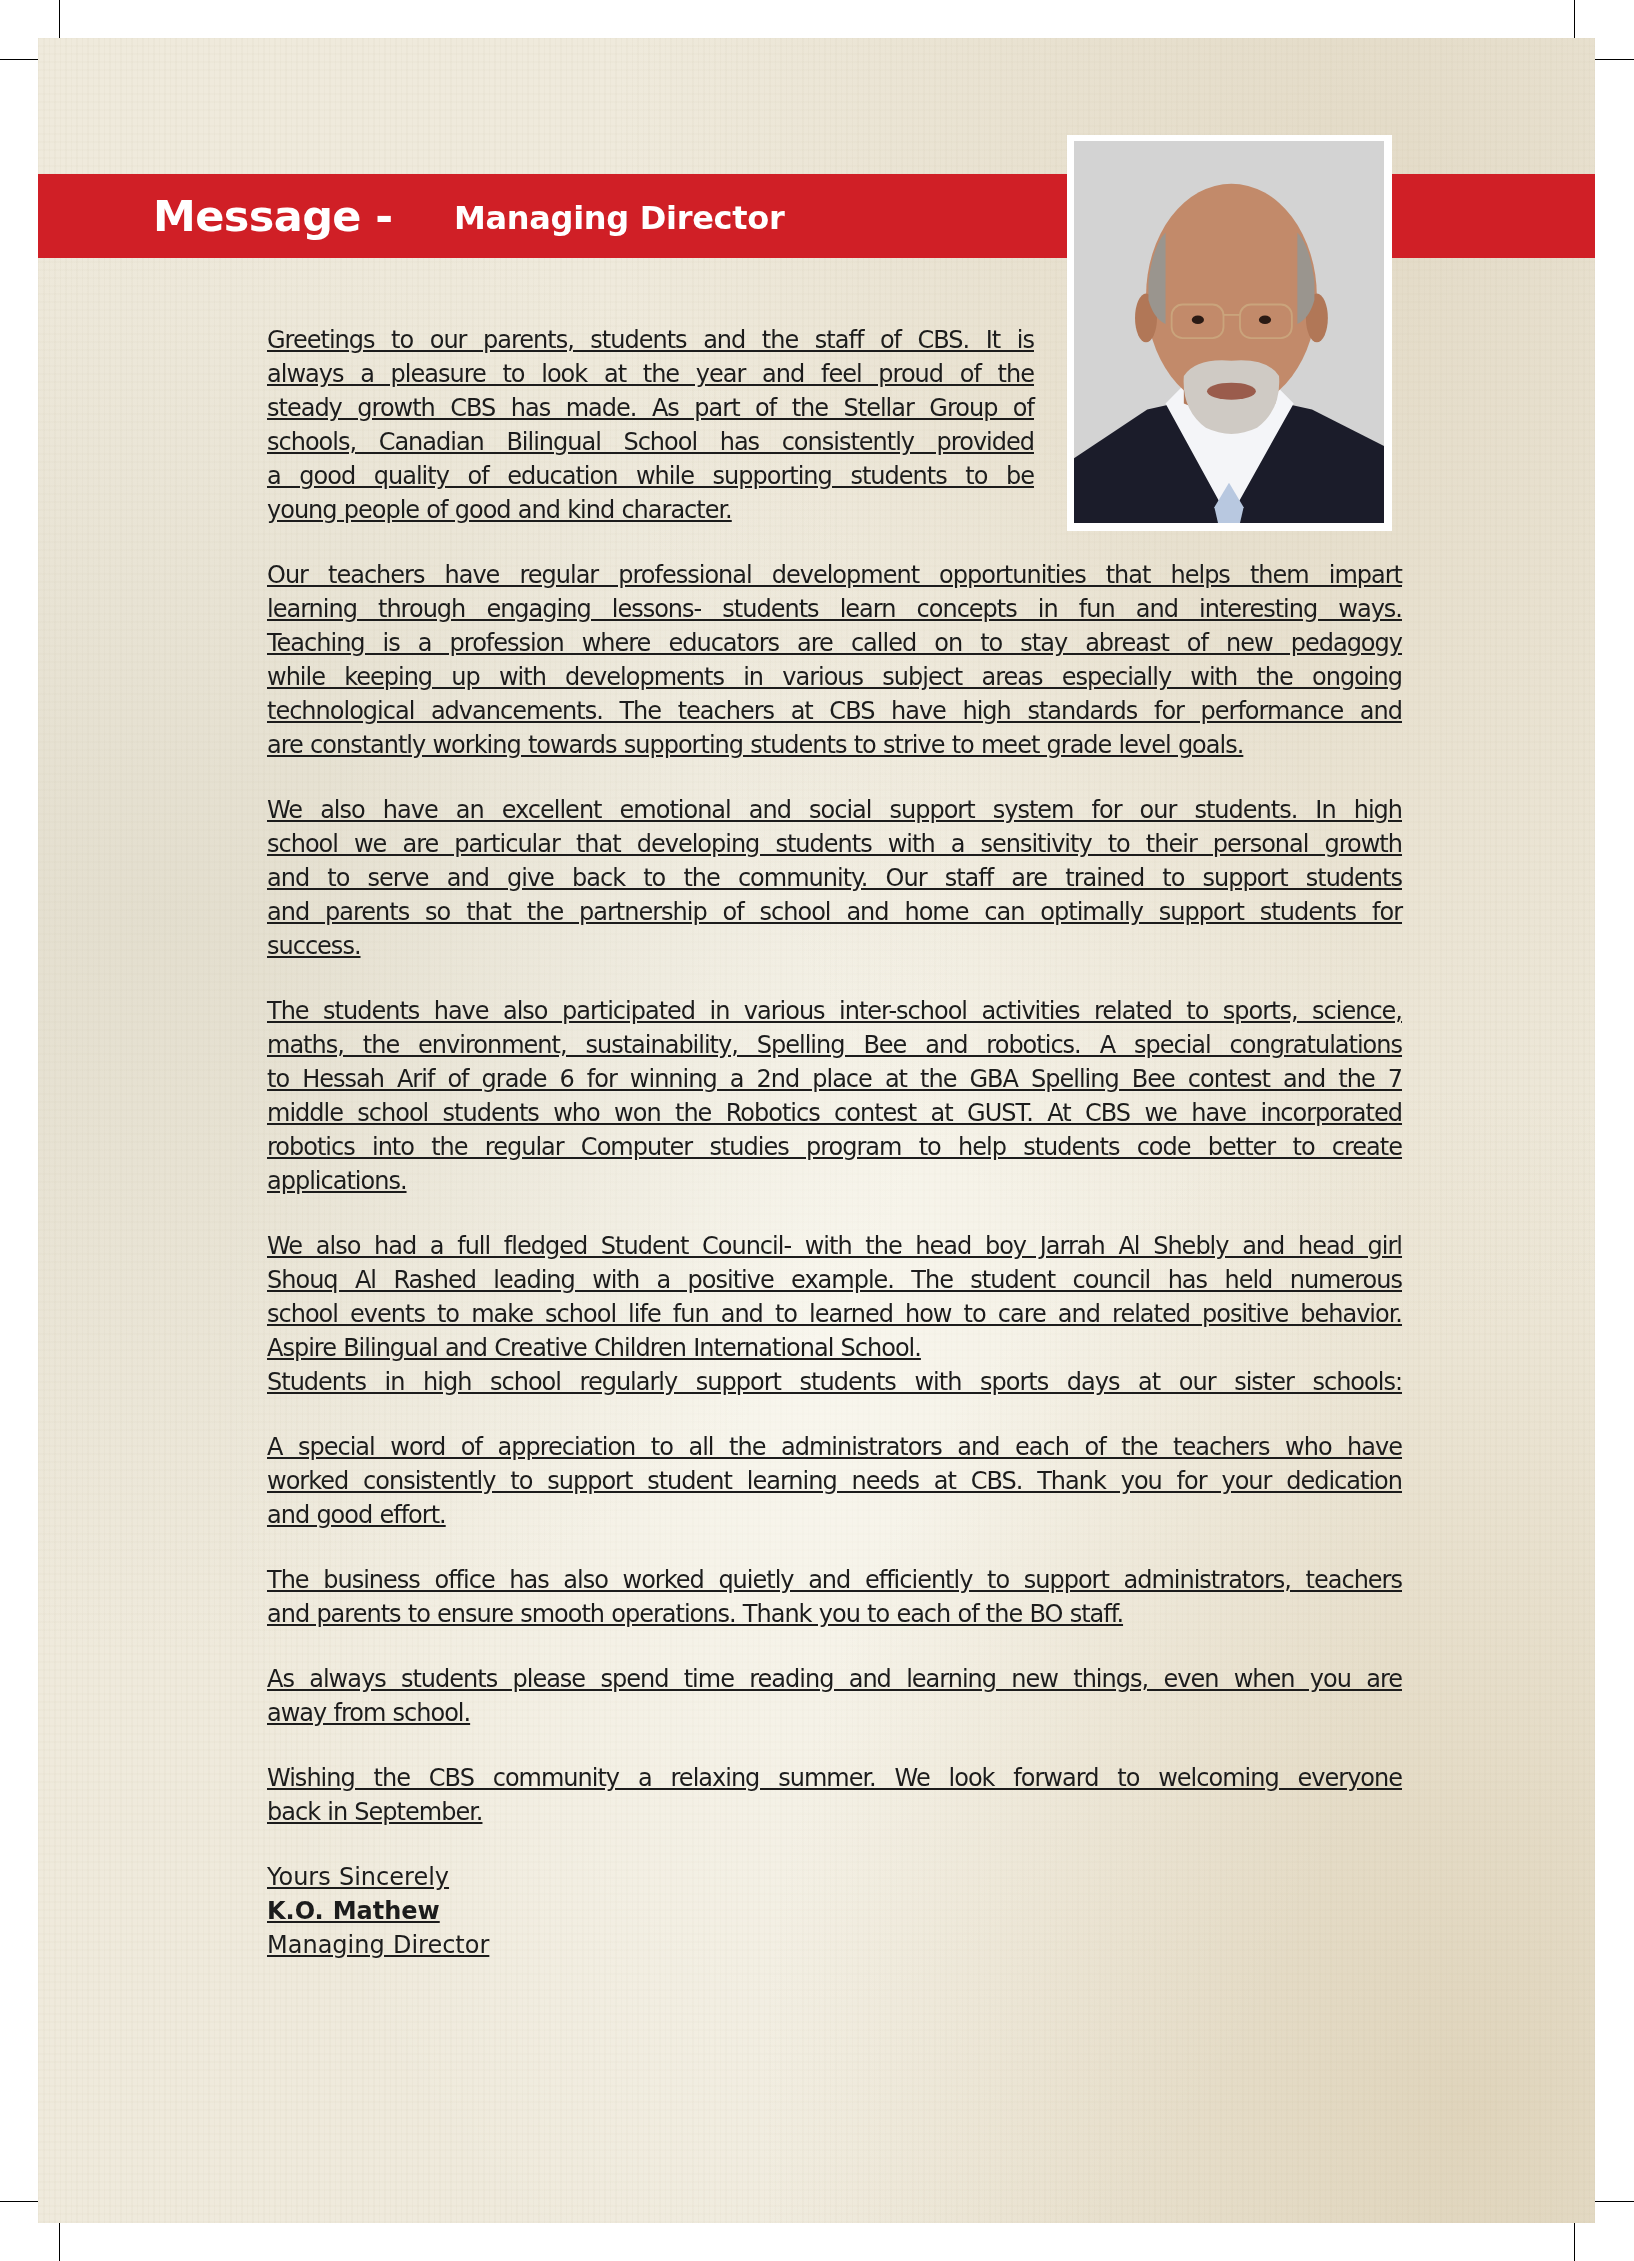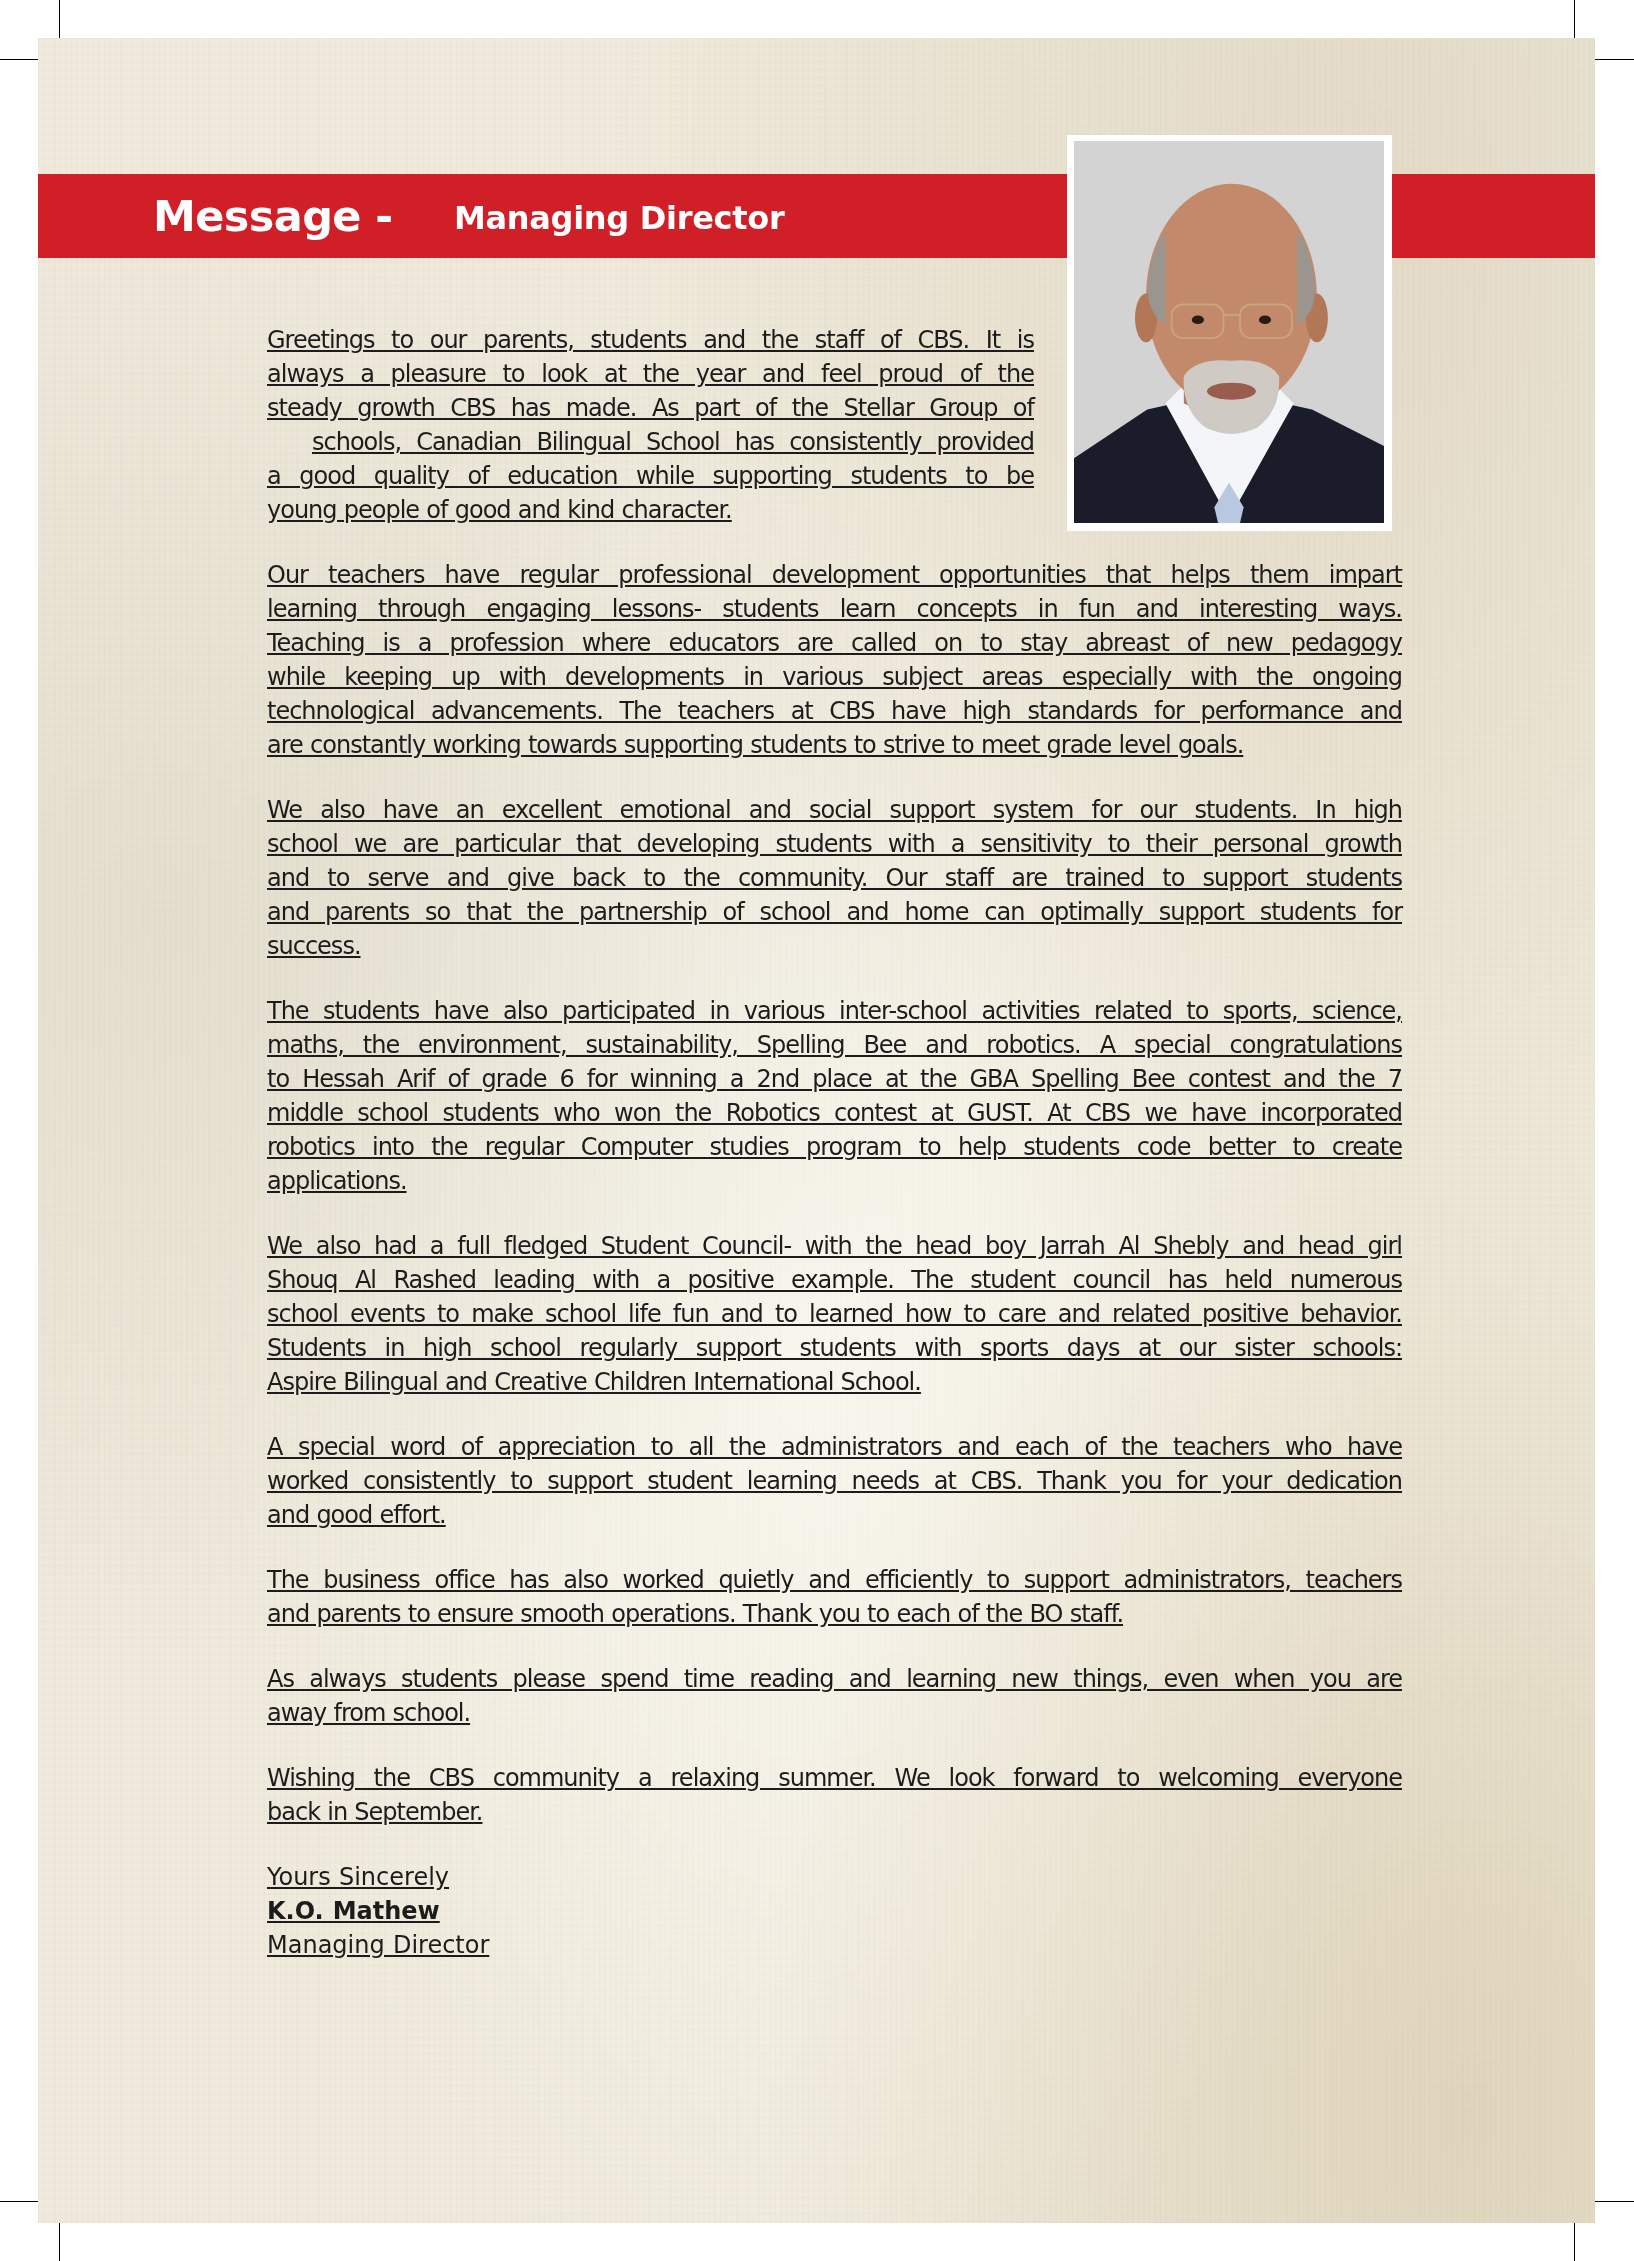--- a/index.html
+++ b/index.html
@@ -82,21 +82,21 @@
       <ellipse cx="258" cy="410" rx="40" ry="14" fill="#9a5c4c"></ellipse>
     </svg>
   </div>
 </div>
 
 <div class="body">
   <div class="p narrow">
     <span class="line" style="white-space: nowrap;">Greetings to our parents, students and the staff of CBS. It is</span>
     <span class="line" style="white-space: nowrap;">always a pleasure to look at the year and feel proud of the</span>
     <span class="line" style="white-space: nowrap;">steady growth CBS has made. As part of the Stellar Group of</span>
-    <span class="line" style="white-space: nowrap; margin-left: 45px;">schools, Canadian Bilingual School has consistently provided</span>
+    <span class="line" style="white-space: nowrap;">schools, Canadian Bilingual School has consistently provided</span>
     <span class="line" style="white-space: nowrap;">a good quality of education while supporting students to be</span>
     <span class="line last" style="white-space: nowrap;">young people of good and kind character.</span>
   </div>
   <div class="p">
     <span class="line" style="white-space: nowrap;">Our teachers have regular professional development opportunities that helps them impart</span>
     <span class="line" style="white-space: nowrap;">learning through engaging lessons- students learn concepts in fun and interesting ways.</span>
     <span class="line" style="white-space: nowrap;">Teaching is a profession where educators are called on to stay abreast of new pedagogy</span>
     <span class="line" style="white-space: nowrap;">while keeping up with developments in various subject areas especially with the ongoing</span>
     <span class="line" style="white-space: nowrap;">technological advancements. The teachers at CBS have high standards for performance and</span>
     <span class="line last" style="white-space: nowrap;">are constantly working towards supporting students to strive to meet grade level goals.</span>
@@ -113,22 +113,22 @@
     <span class="line" style="white-space: nowrap;">maths, the environment, sustainability, Spelling Bee and robotics. A special congratulations</span>
     <span class="line" style="white-space: nowrap;">to Hessah Arif of grade 6 for winning a 2nd place at the GBA Spelling Bee contest and the 7</span>
     <span class="line" style="white-space: nowrap;">middle school students who won the Robotics contest at GUST. At CBS we have incorporated</span>
     <span class="line" style="white-space: nowrap;">robotics into the regular Computer studies program to help students code better to create</span>
     <span class="line last" style="white-space: nowrap;">applications.</span>
   </div>
   <div class="p">
     <span class="line" style="white-space: nowrap;">We also had a full fledged Student Council- with the head boy Jarrah Al Shebly and head girl</span>
     <span class="line" style="white-space: nowrap;">Shouq Al Rashed leading with a positive example. The student council has held numerous</span>
     <span class="line" style="white-space: nowrap;">school events to make school life fun and to learned how to care and related positive behavior.</span>
+    <span class="line last" style="white-space: nowrap;">Aspire Bilingual and Creative Children International School.</span>
     <span class="line" style="white-space: nowrap;">Students in high school regularly support students with sports days at our sister schools:</span>
-    <span class="line last" style="white-space: nowrap;">Aspire Bilingual and Creative Children International School.</span>
   </div>
   <div class="p">
     <span class="line" style="white-space: nowrap;">A special word of appreciation to all the administrators and each of the teachers who have</span>
     <span class="line" style="white-space: nowrap;">worked consistently to support student learning needs at CBS. Thank you for your dedication</span>
     <span class="line last" style="white-space: nowrap;">and good effort.</span>
   </div>
   <div class="p">
     <span class="line" style="white-space: nowrap;">The business office has also worked quietly and efficiently to support administrators, teachers</span>
     <span class="line last" style="white-space: nowrap;">and parents to ensure smooth operations. Thank you to each of the BO staff.</span>
   </div>

